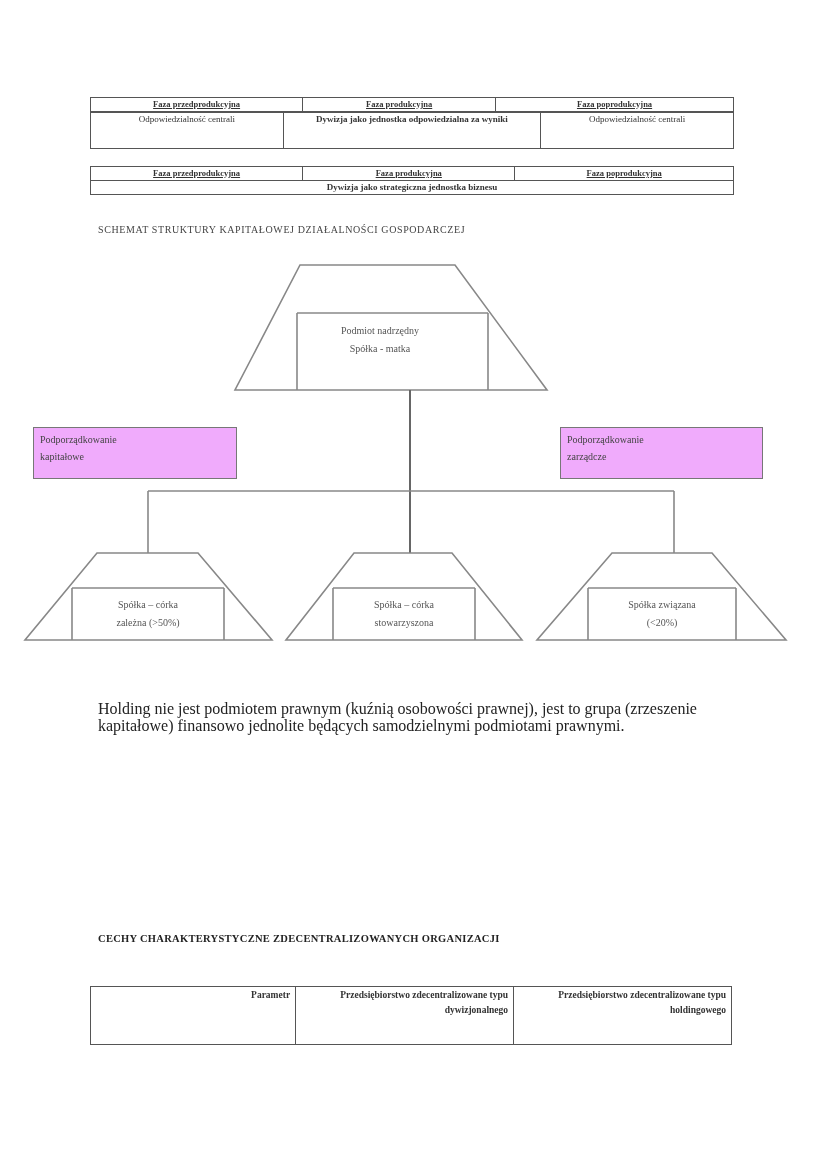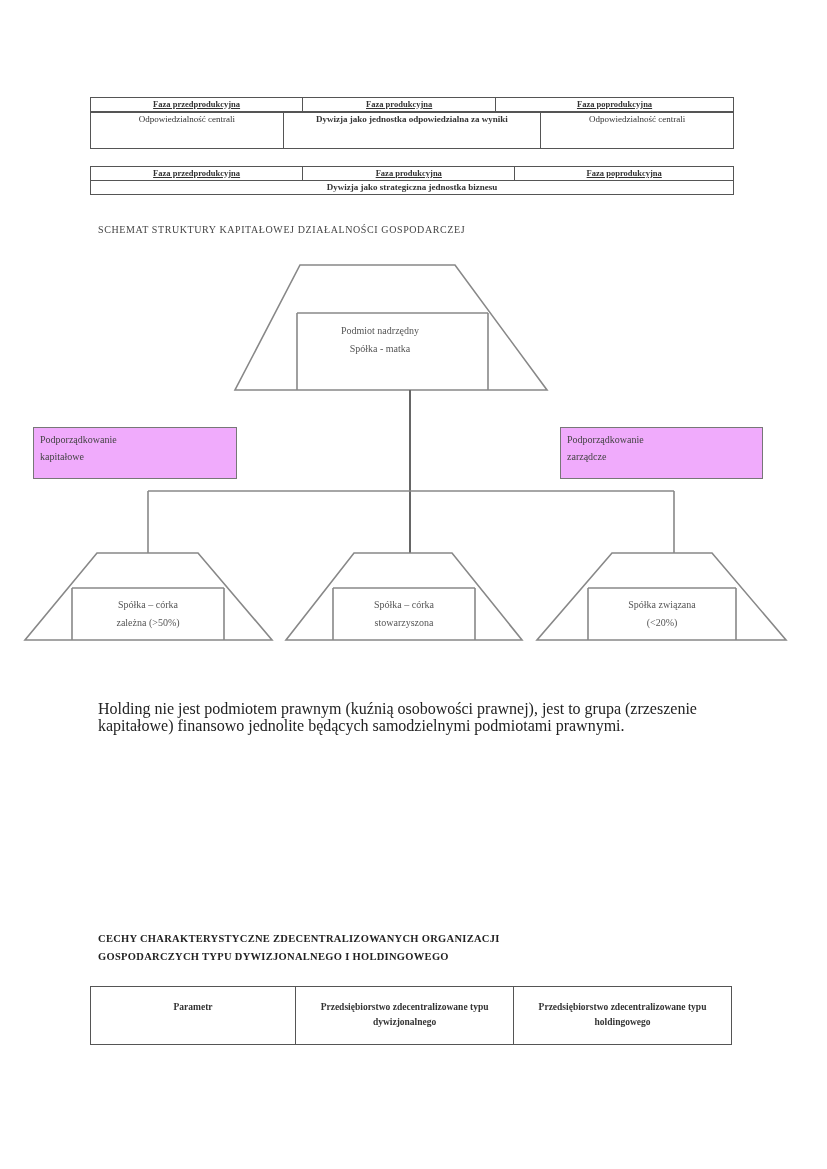--- a/index.html
+++ b/index.html
@@ -7,21 +7,21 @@
          font-family:"Liberation Serif", "DejaVu Serif", serif; color:#222; }
   .abs { position:absolute; }
   table.doc { border-collapse:collapse; position:absolute; font-size:9px; color:#333; }
   table.doc td { border:1px solid #555; padding:1px 14px; vertical-align:top; text-align:center; line-height:11px; }
   table.doc td.hdr { font-weight:bold; text-decoration:underline; font-size:8.5px; }
   .heading { position:absolute; font-size:10px; letter-spacing:0.6px; color:#444; white-space:nowrap; }
   .heading.bold { font-weight:bold; color:#222; font-size:10.5px; letter-spacing:0.3px; line-height:18px; white-space:normal; }
   .para { position:absolute; font-size:16px; line-height:17px; color:#222; }
   .box { position:absolute; border:1.5px solid #777; background:#f0abfc; font-size:10px; line-height:17px; color:#444; padding:3px 6px; box-sizing:border-box; }
   .shape-label { position:absolute; text-align:center; font-size:10px; line-height:18px; color:#555; }
-  table.t3 td { text-align:center; font-size:9.5px; line-height:15px; padding:13px 5px; }
+  table.t3 td { text-align:right; font-size:9.5px; line-height:15px; padding:1px 5px; }
   table.t3 td.b { font-weight:bold; }
 </style>
 </head>
 <body>
 
 <table class="doc" style="left:90px; top:97px; width:644px;">
   <tbody>
       <tr>
     <td class="hdr" style="width:33%;">Faza przedprodukcyjna</td>
     <td class="hdr" style="width:30%;">Faza produkcyjna</td>
@@ -112,21 +112,20 @@
   <div>(&lt;20%)</div>
 </div>
 
 <div class="para" style="left:98px; top:700px; width:640px;">
   <div>Holding nie jest podmiotem prawnym (kuźnią osobowości prawnej), jest to grupa (zrzeszenie</div>
   <div>kapitałowe) finansowo jednolite będących samodzielnymi podmiotami prawnymi.</div>
 </div>
 
 <div class="heading bold" style="left:98px; top:930px; width:620px;">
   <div>CECHY CHARAKTERYSTYCZNE ZDECENTRALIZOWANYCH ORGANIZACJI</div>
-  <div>GOSPODARCZYCH TYPU DYWIZJONALNEGO I HOLDINGOWEGO</div>
 </div>
 
 <table class="doc t3" style="left:90px; top:986px; width:642px;">
   <tbody>
       <tr style="height:58px;">
     <td class="b" style="width:32%;">Parametr</td>
     <td class="b" style="width:34%;">Przedsiębiorstwo zdecentralizowane typu dywizjonalnego</td>
     <td class="b" style="width:34%;">Przedsiębiorstwo zdecentralizowane typu holdingowego</td>
   </tr>
 </tbody>

